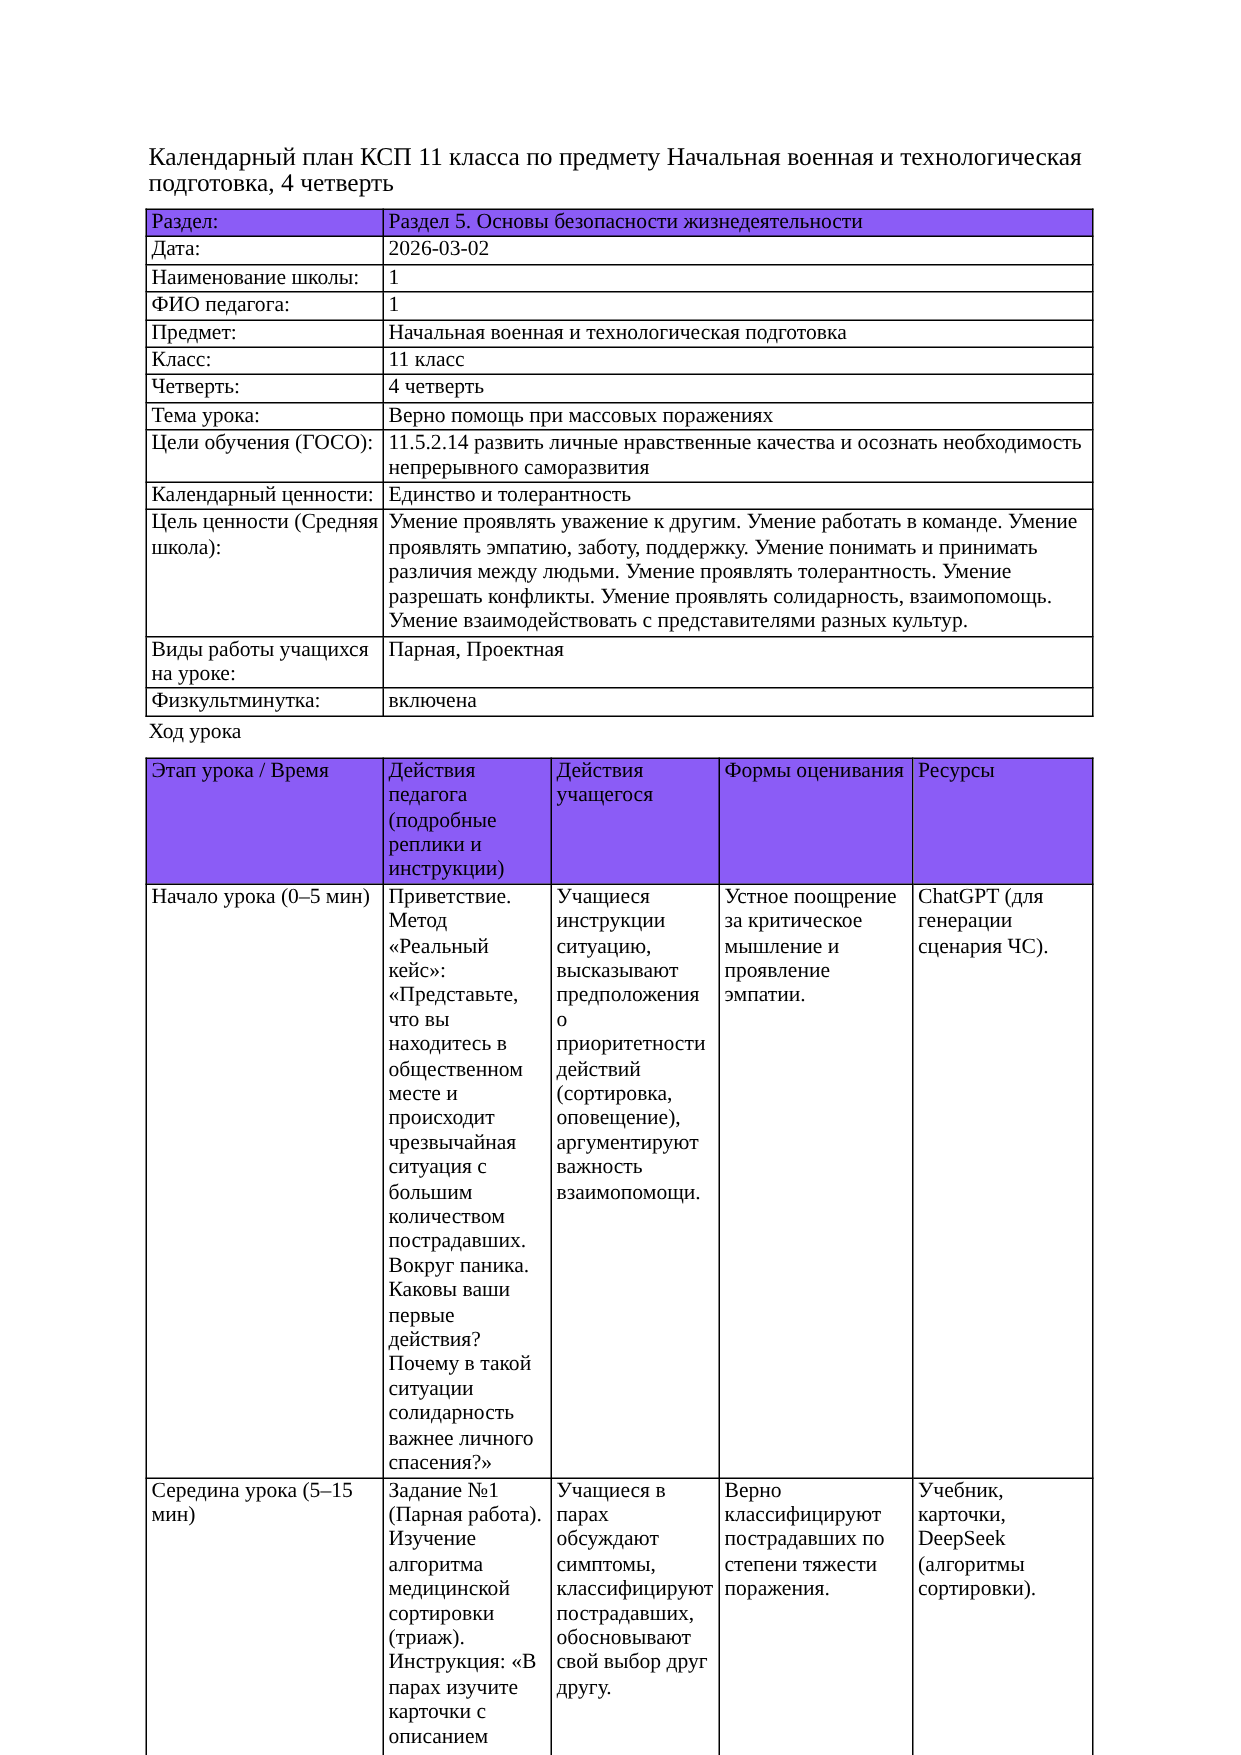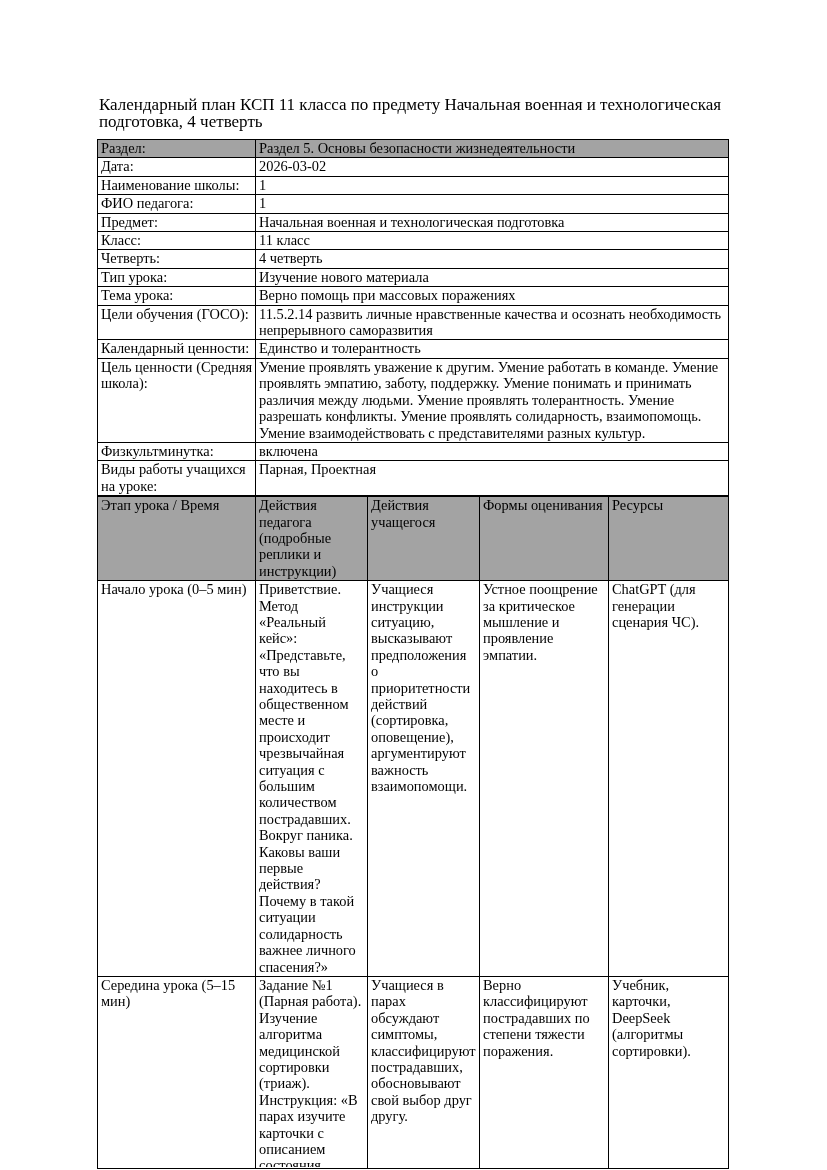--- a/index.html
+++ b/index.html
@@ -35,21 +35,21 @@
   }
   td, th {
     border: 1px solid #000000;
     vertical-align: top;
     text-align: left;
     font-weight: normal;
     padding: 0 2px 1px 3px;
     word-wrap: break-word;
     overflow: hidden;
   }
-  tr.shaded td, tr.shaded th { background: #a3a3a3; }
+  tr.shaded td, tr.shaded th { background: #8b5cf6; }
   .section-heading {
     margin: 2px 0 8px 2px;
     font-weight: normal;
     font-size: 14.4px;
     line-height: 17px;
   }
   .cellclip {
     height: 190px;
     overflow: hidden;
   }
@@ -90,50 +90,47 @@
         </tr>
         <tr>
           <td>Класс:</td>
           <td>11 класс</td>
         </tr>
         <tr>
           <td>Четверть:</td>
           <td>4 четверть</td>
         </tr>
         <tr>
-          <td>Тип урока:</td>
-          <td>Изучение нового материала</td>
-        </tr>
-        <tr>
           <td>Тема урока:</td>
           <td>Верно помощь при массовых поражениях</td>
         </tr>
         <tr>
           <td>Цели обучения (ГОСО):</td>
           <td>11.5.2.14 развить личные нравственные качества и осознать необходимость непрерывного саморазвития</td>
         </tr>
         <tr>
           <td>Календарный ценности:</td>
           <td>Единство и толерантность</td>
         </tr>
         <tr>
           <td>Цель ценности (Средняя школа):</td>
           <td>Умение проявлять уважение к другим. Умение работать в команде. Умение проявлять эмпатию, заботу, поддержку. Умение понимать и принимать различия между людьми. Умение проявлять толерантность. Умение разрешать конфликты. Умение проявлять солидарность, взаимопомощь. Умение взаимодействовать с представителями разных культур.</td>
         </tr>
         <tr>
+          <td>Виды работы учащихся на уроке:</td>
+          <td>Парная, Проектная</td>
+        </tr>
+        <tr>
           <td>Физкультминутка:</td>
           <td>включена</td>
-        </tr>
-        <tr>
-          <td>Виды работы учащихся на уроке:</td>
-          <td>Парная, Проектная</td>
         </tr>
       </tbody>
     </table>
 
+    <p class="section-heading">Ход урока</p>
 
     <table>
       <colgroup>
         <col style="width:158px">
           <col style="width:112px">
           <col style="width:112px">
           <col style="width:129px">
           <col style="width:120px">
       </colgroup>
       <tbody>

